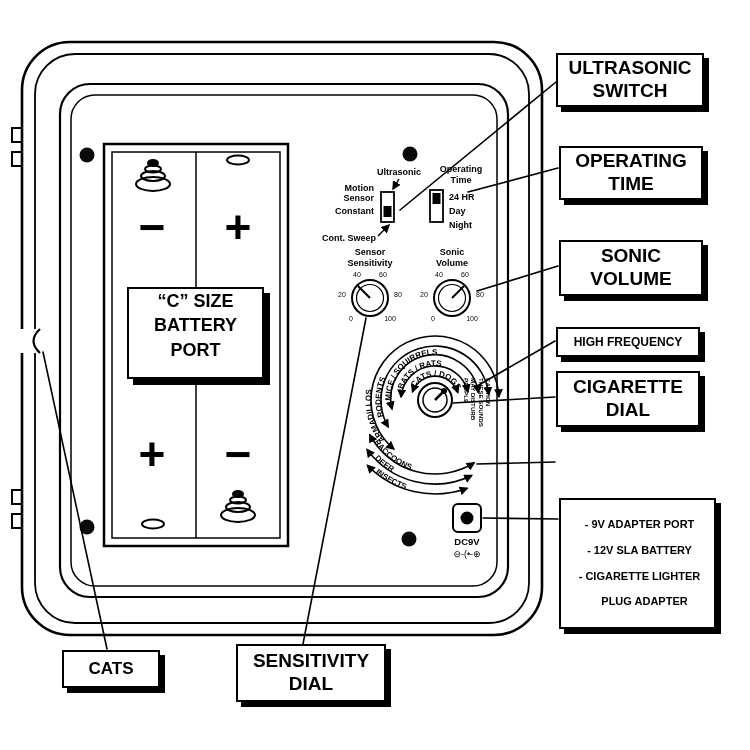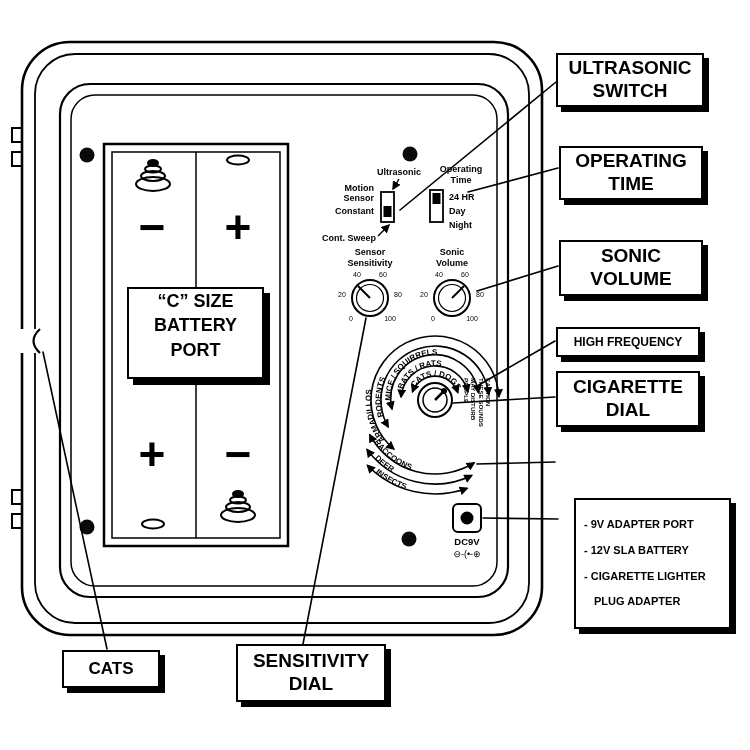--- a/index.html
+++ b/index.html
@@ -232,21 +232,21 @@
 <div class="callout small" style="left:556px;top:327px;width:144px;height:30px;">
   <span>HIGH FREQUENCY</span>
 </div>
 
 <div class="callout big" style="left:556px;top:371px;width:144px;height:56px;">
   <span>CIGARETTE</span>
   <span>DIAL</span>
 </div>
 
 
-<div class="callout list" style="left:574px;top:498px;width:157px;height:131px;">
+<div class="callout list" style="left:559px;top:498px;width:157px;height:131px;align-items:center;">
   <span>- 9V ADAPTER PORT</span>
   <span>- 12V SLA BATTERY</span>
   <span>- CIGARETTE LIGHTER</span>
   <span class="wrap2">PLUG ADAPTER</span>
 </div>
 
 <div class="callout big" style="left:62px;top:650px;width:98px;height:38px;font-size:17px;">
   <span>CATS</span>
 </div>
 

